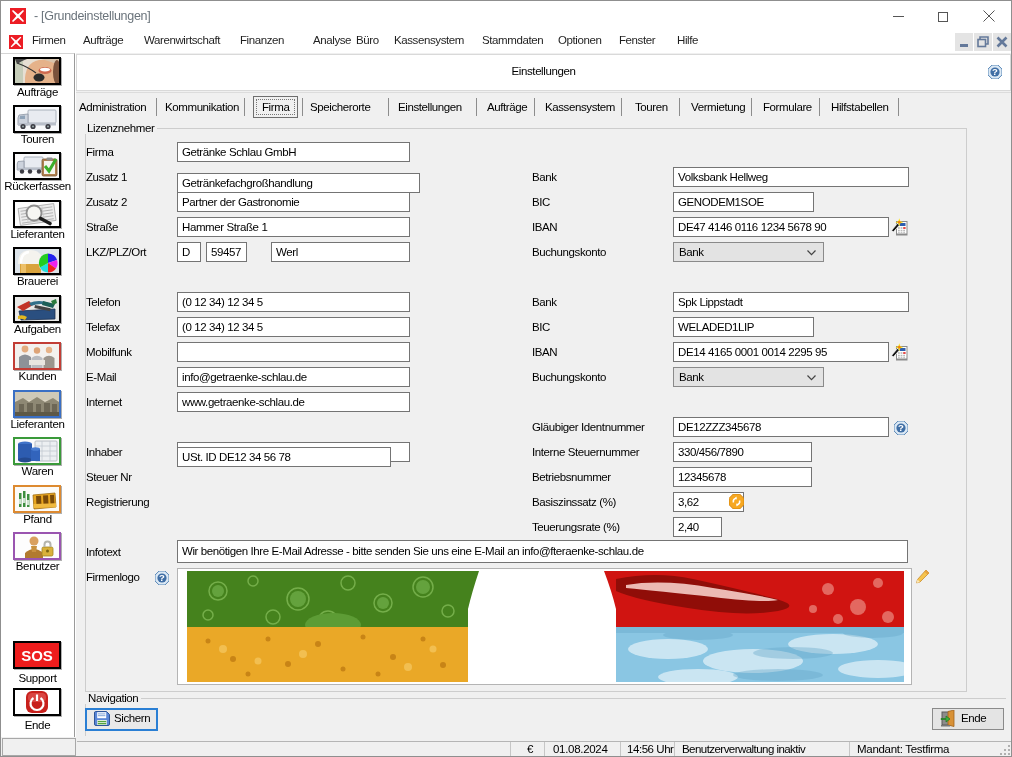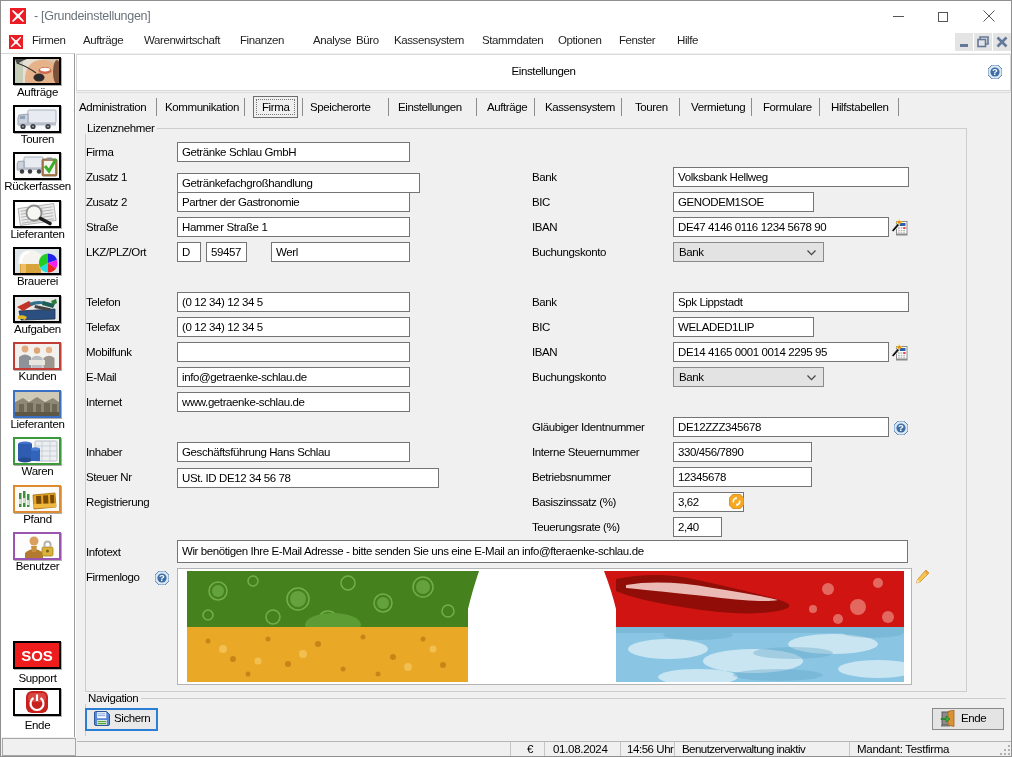--- a/index.html
+++ b/index.html
@@ -329,21 +329,21 @@
 <div class="lbl" style="left:85px;top:341px">Mobilfunk</div>
 <div class="inp" style="left:176px;top:341px;width:233px"></div>
 <div class="lbl" style="left:85px;top:366px">E-Mail</div>
 <div class="inp" style="left:176px;top:366px;width:233px">info@getraenke-schlau.de</div>
 <div class="lbl" style="left:85px;top:391px">Internet</div>
 <div class="inp" style="left:176px;top:391px;width:233px">www.getraenke-schlau.de</div>
 
 <div class="lbl" style="left:85px;top:441px">Inhaber</div>
 <div class="inp" style="left:176px;top:441px;width:233px">Geschäftsführung Hans Schlau</div>
 <div class="lbl" style="left:85px;top:466px">Steuer Nr</div>
-<div class="inp" style="left:176px;top:467px;width:262px">USt. ID DE12 34 56 78</div>
+<div class="inp" style="left:176px;top:446px;width:214px">USt. ID DE12 34 56 78</div>
 <div class="lbl" style="left:85px;top:491px">Registrierung</div>
 
 <div class="lbl" style="left:85px;top:541px">Infotext</div>
 <div class="inp" style="left:176px;top:539px;width:731px;height:23px;line-height:21px">Wir benötigen Ihre E-Mail Adresse - bitte senden Sie uns eine E-Mail an info@fteraenke-schlau.de</div>
 
 <div class="lbl" style="left:85px;top:566px">Firmenlogo</div>
 <svg class="helpico" style="left:154px;top:570px" viewBox="0 0 14 14">
       <polygon points="4.1,0 9.9,0 14,4.1 14,9.9 9.9,14 4.1,14 0,9.9 0,4.1" fill="#dce9f5" stroke="#5585b5" stroke-width="1"></polygon>
       <circle cx="7" cy="7" r="4.6" fill="#3f6ea5"></circle>
       <text x="7" y="10.4" font-size="9.5" font-weight="bold" fill="#fff" text-anchor="middle" font-family="Liberation Sans">?</text>

